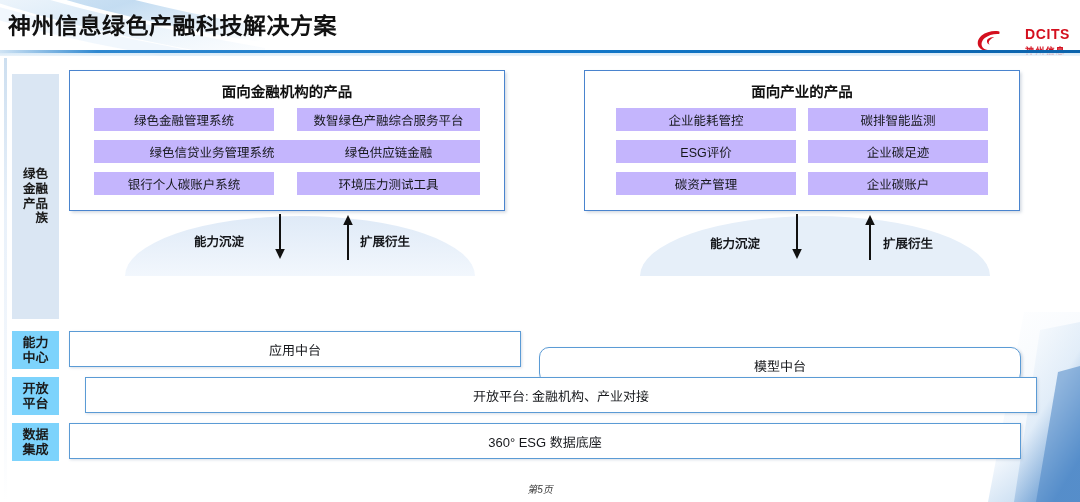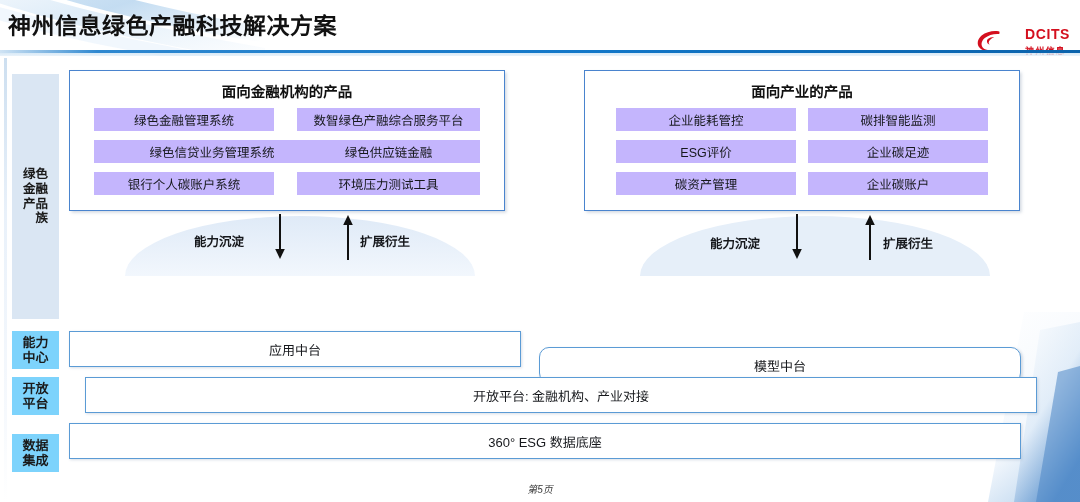--- a/index.html
+++ b/index.html
@@ -140,21 +140,21 @@
 
   <div class="side-cell side-blue" style="left:12px;top:74px;width:47px;height:245px;">
     <span>绿色<br>金融<br>产品<br>族</span>
   </div>
   <div class="side-cell side-peach" style="left:12px;top:331px;width:47px;height:38px;">
     <span>能力<br>中心</span>
   </div>
   <div class="side-cell side-peach" style="left:12px;top:377px;width:47px;height:38px;">
     <span>开放<br>平台</span>
   </div>
-  <div class="side-cell side-peach" style="left:12px;top:423px;width:47px;height:38px;margin-top:11px;">
+  <div class="side-cell side-peach" style="left:12px;top:423px;width:47px;height:38px;">
     <span>数据<br>集成</span>
   </div>
 
   <div class="arc" style="left:125px;top:214px;width:350px;height:62px;">
     <svg width="350" height="62" viewBox="0 0 350 62" xmlns="http://www.w3.org/2000/svg">
       <defs>
         <linearGradient id="arcg1" x1="0" y1="0" x2="0" y2="1">
           <stop offset="0%" stop-color="#dfeaf7"></stop>
           <stop offset="100%" stop-color="#f2f7fd"></stop>
         </linearGradient>

